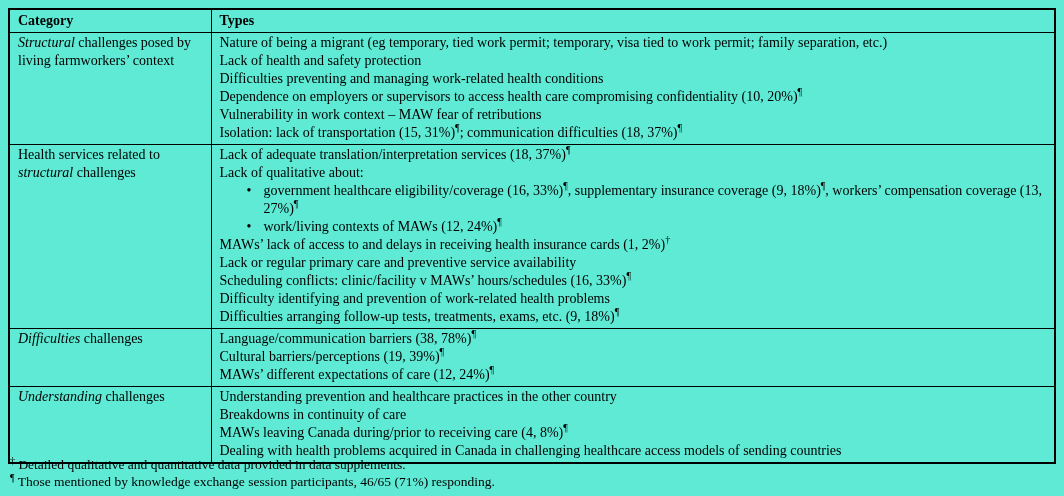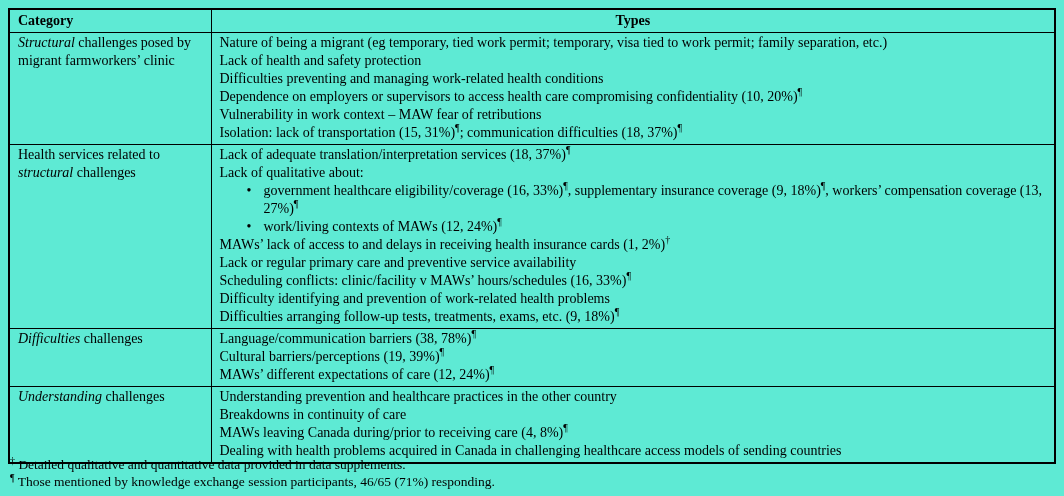--- a/index.html
+++ b/index.html
@@ -24,21 +24,21 @@
   .challenges th, .challenges td {
     border: 1px solid #000;
     vertical-align: top;
     padding: 1px 8px 2px 8px;
     font-size: 14px;
     line-height: 18px;
     text-align: left;
     word-wrap: break-word;
   }
   .challenges th { font-weight: bold; padding-top: 2px; padding-bottom: 2px; }
-  .challenges th.types-header { text-align: center; }
+  .challenges th.types-header { }
   .type-line { }
   .type-line.bullet {
     position: relative;
     padding-left: 44px;
   }
   .type-line.bullet::before {
     content: "\2022";
     position: absolute;
     left: 27px;
     top: 0;
@@ -68,21 +68,21 @@
       <col>
     </colgroup>
     <thead>
       <tr>
         <th>Category</th>
         <th class="types-header">Types</th>
       </tr>
     </thead>
     <tbody>
         <tr>
-          <td><i class="cat-italic">Structural</i><span> challenges posed by migrant farmworkers’ clinic</span></td>
+          <td><i class="cat-italic">Structural</i><span> challenges posed by living farmworkers’ context</span></td>
           <td>
             <div class="type-line">Nature of being a migrant (eg temporary, tied work permit; temporary, visa tied to work permit; family separation, etc.)</div>
             <div class="type-line">Lack of health and safety protection</div>
             <div class="type-line">Difficulties preventing and managing work-related health conditions</div>
             <div class="type-line">Dependence on employers or supervisors to access health care compromising confidentiality (10, 20%)<sup class="sup">¶</sup></div>
             <div class="type-line">Vulnerability in work context – MAW fear of retributions</div>
             <div class="type-line">Isolation: lack of transportation (15, 31%)<sup class="sup">¶</sup>; communication difficulties (18, 37%)<sup class="sup">¶</sup></div>
           </td>
         </tr>
         <tr>

